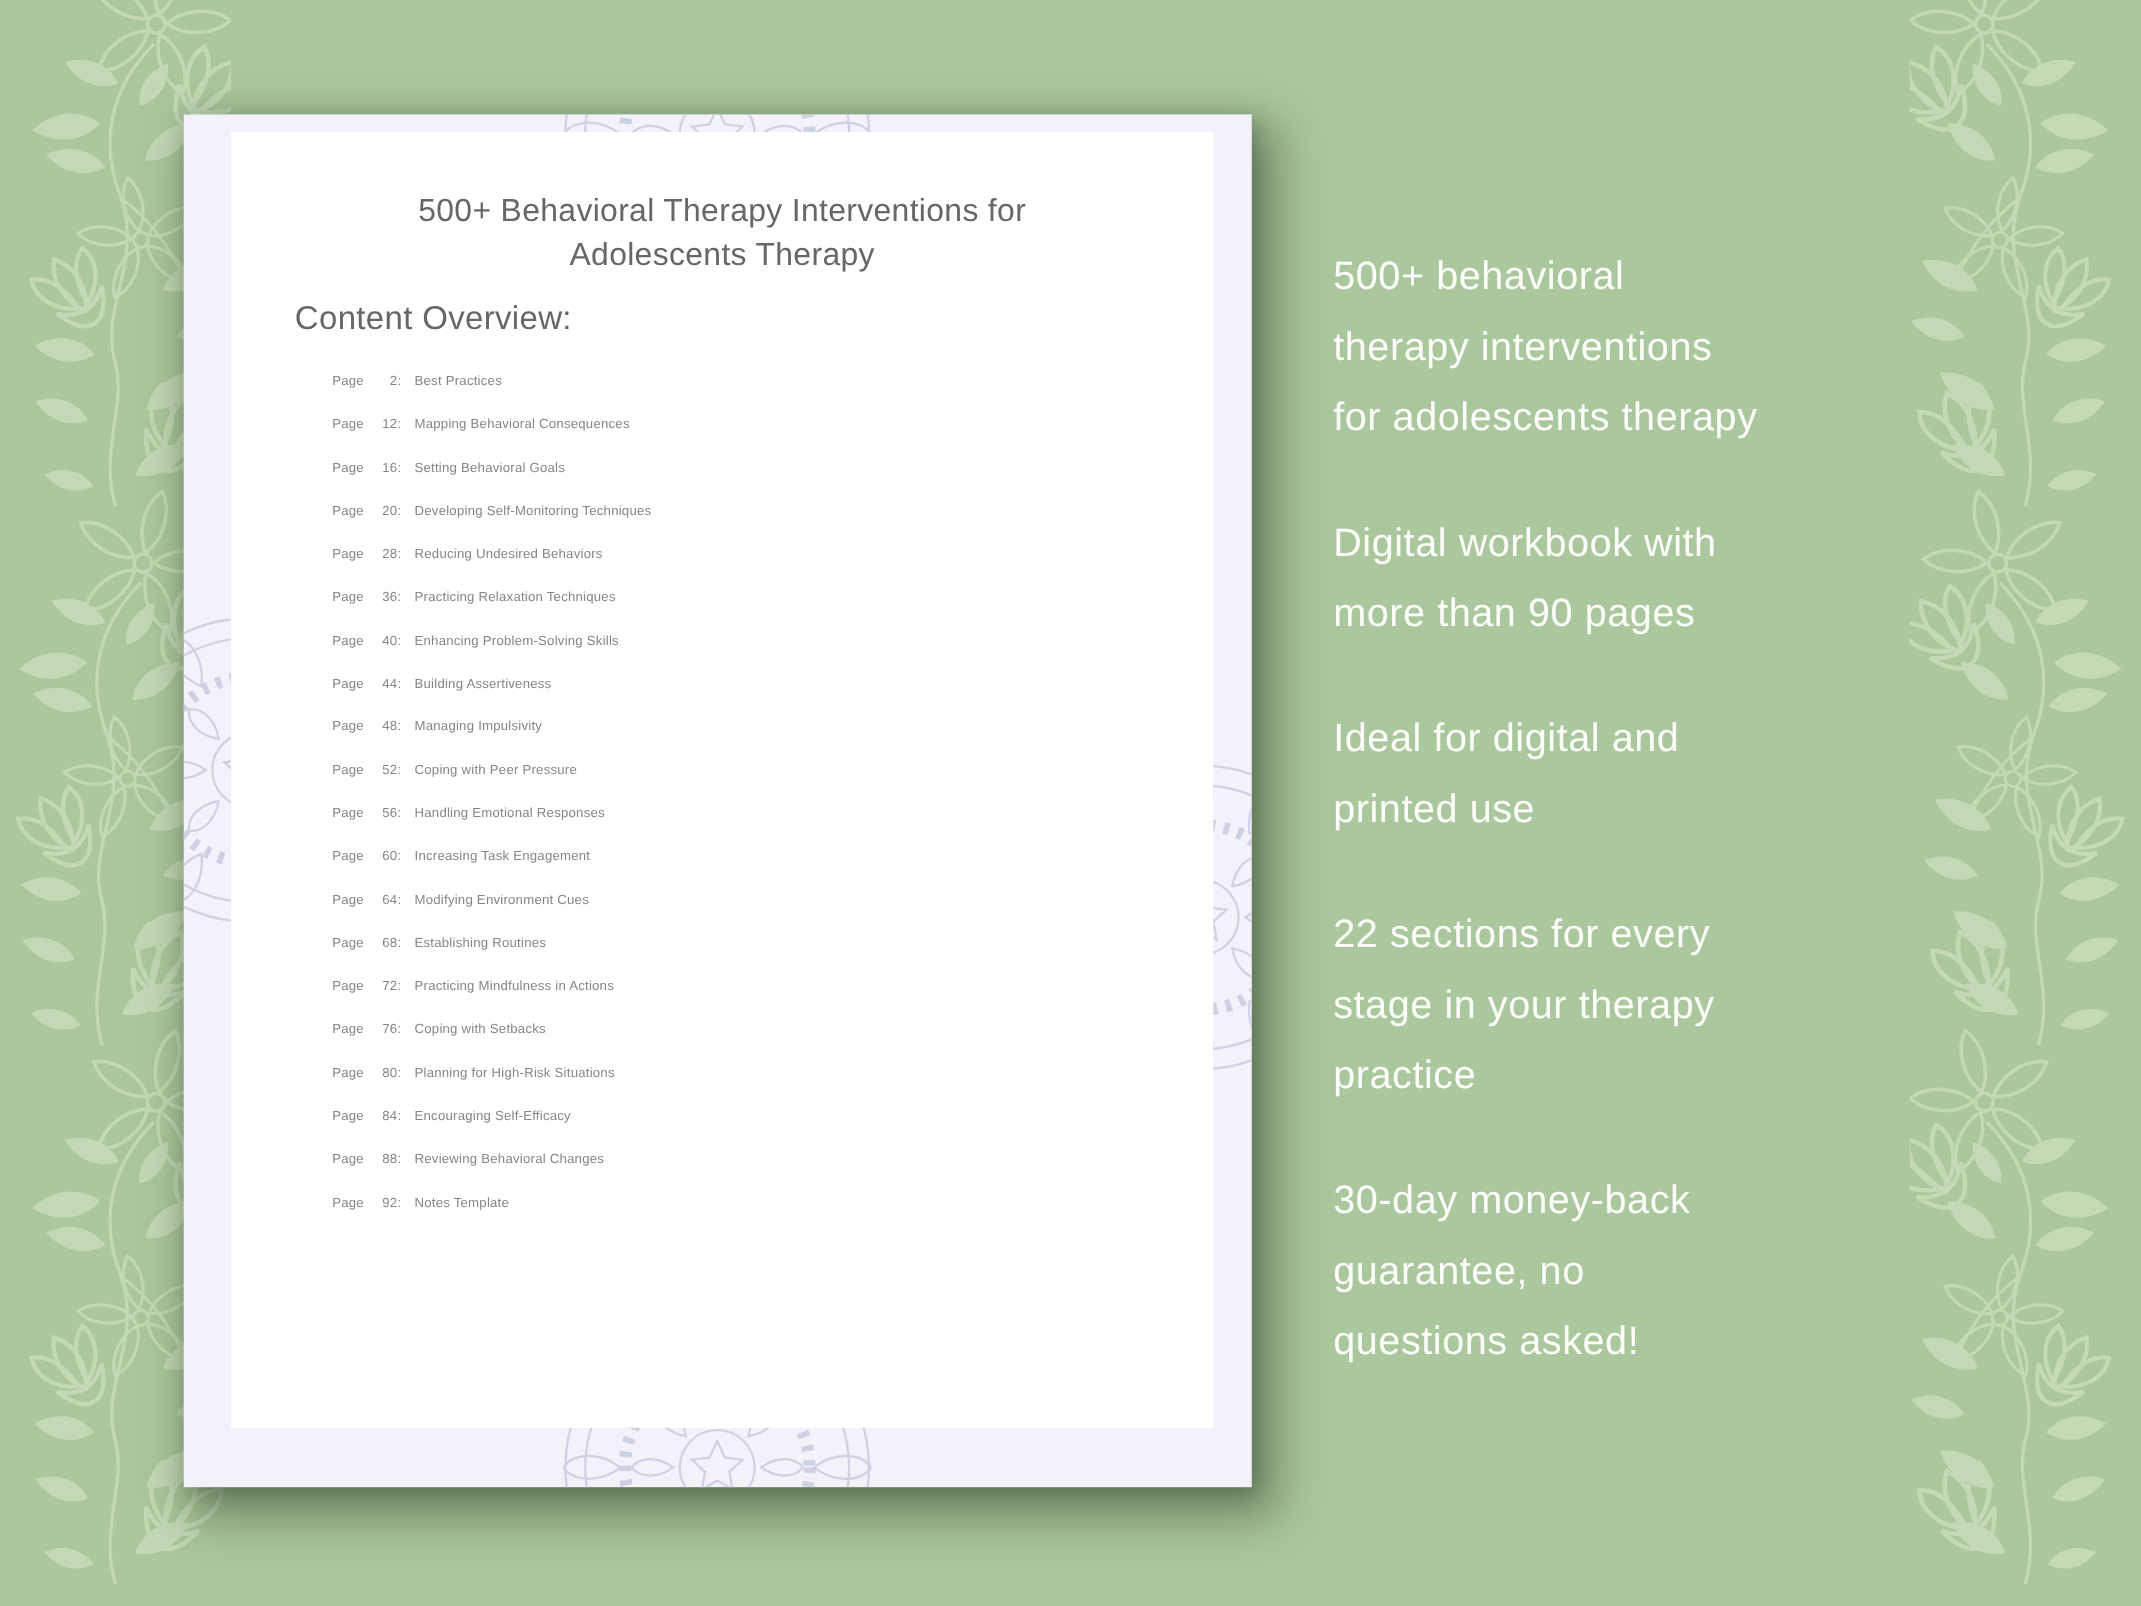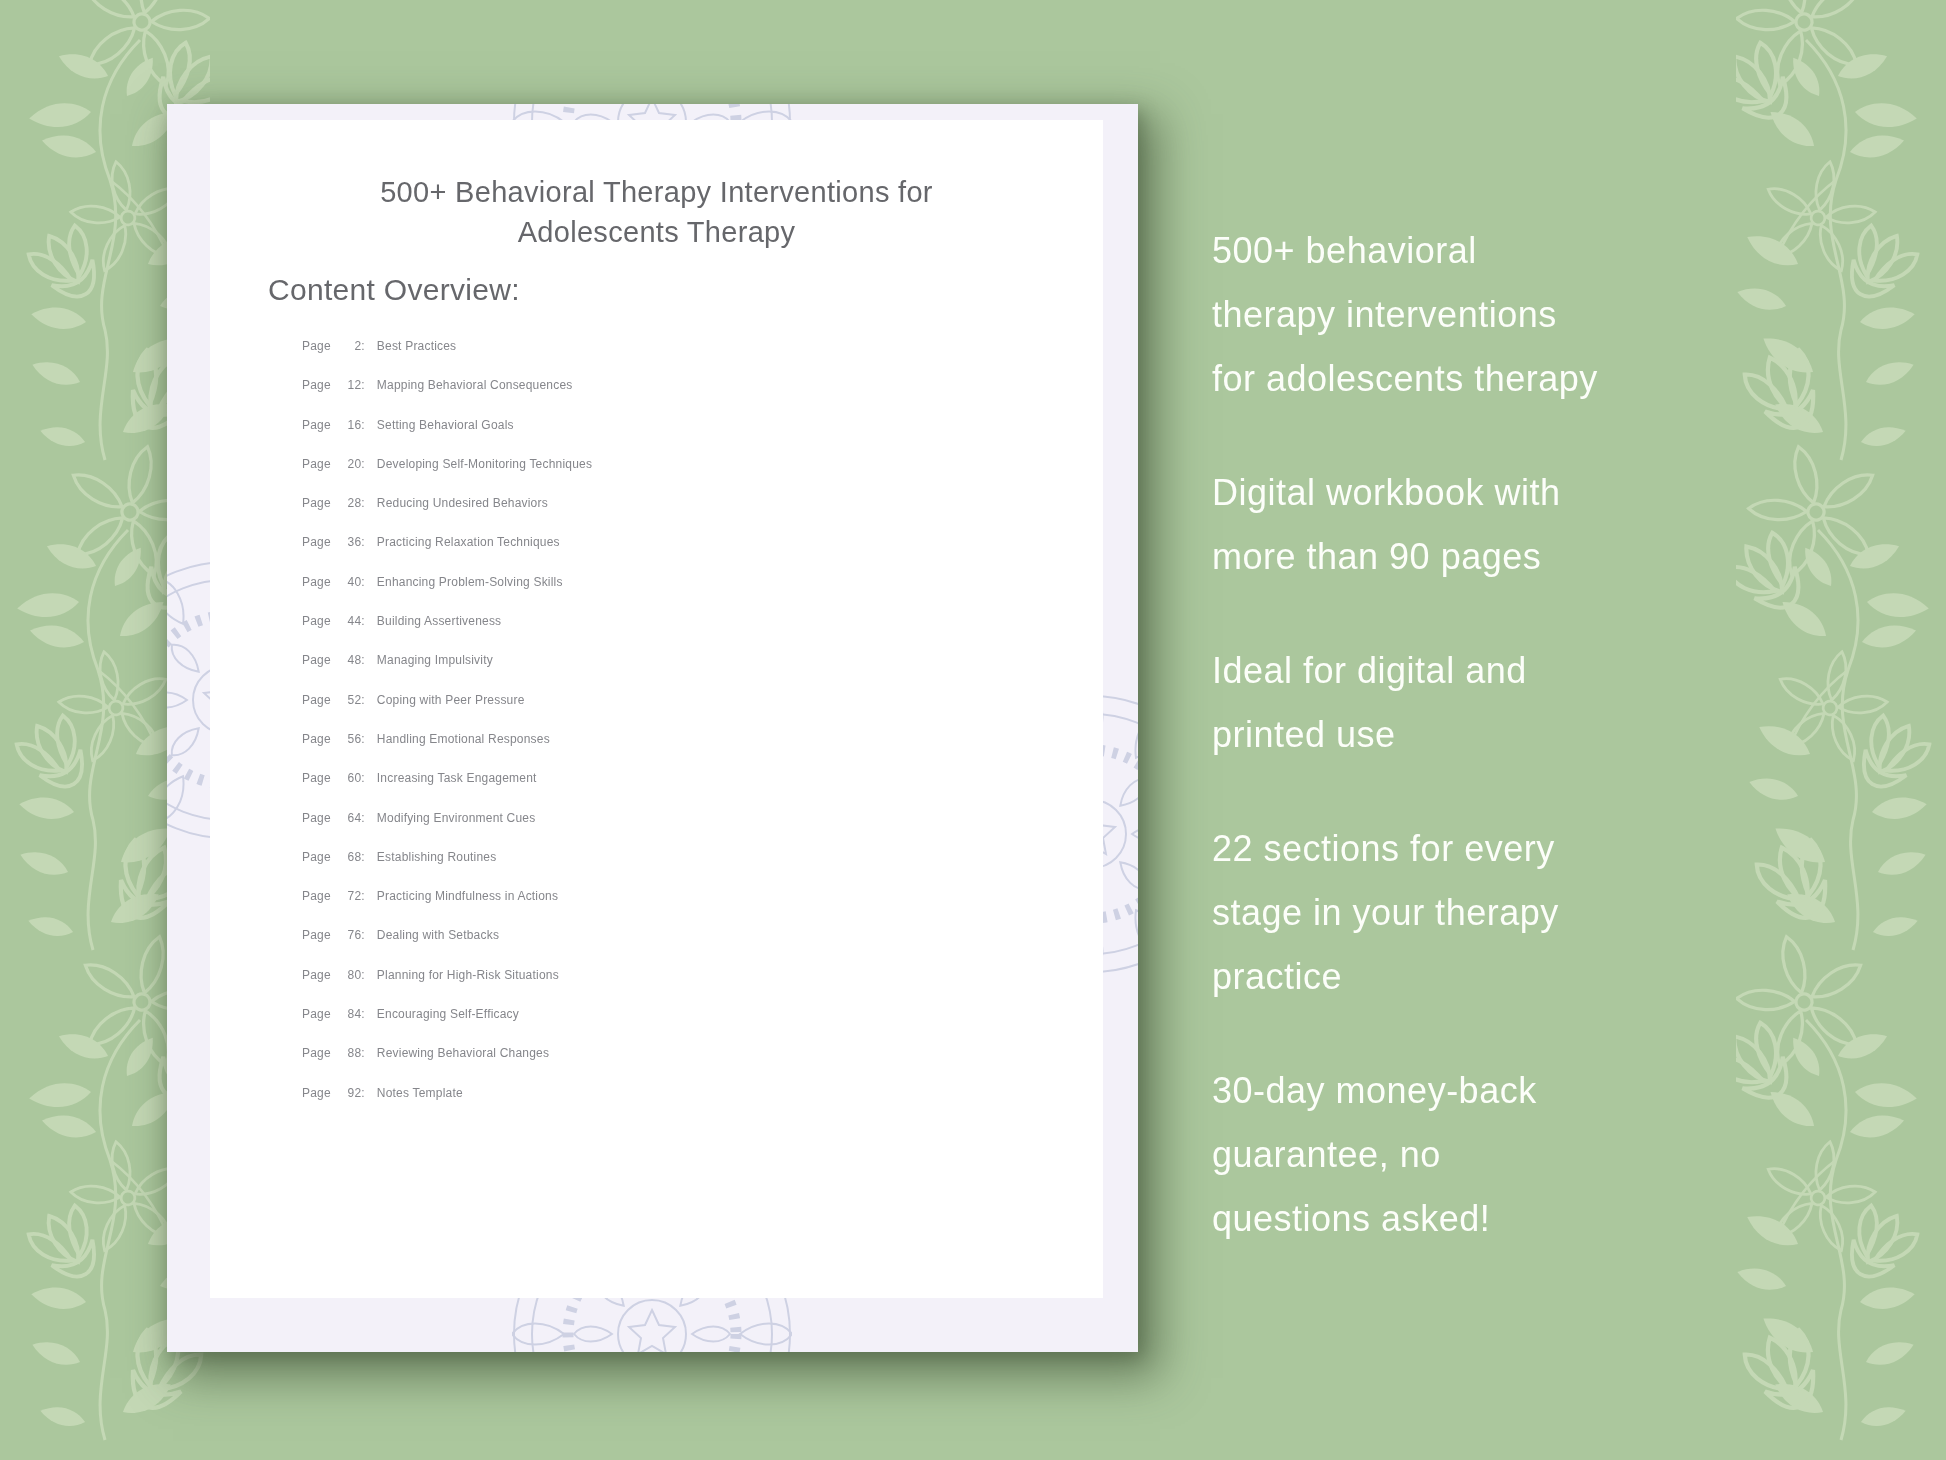--- a/index.html
+++ b/index.html
@@ -165,21 +165,21 @@
         <div class="toc-row"><span class="toc-label">Page </span><span class="toc-num">36:</span><span class="toc-title">Practicing Relaxation Techniques</span></div>
         <div class="toc-row"><span class="toc-label">Page </span><span class="toc-num">40:</span><span class="toc-title">Enhancing Problem-Solving Skills</span></div>
         <div class="toc-row"><span class="toc-label">Page </span><span class="toc-num">44:</span><span class="toc-title">Building Assertiveness</span></div>
         <div class="toc-row"><span class="toc-label">Page </span><span class="toc-num">48:</span><span class="toc-title">Managing Impulsivity</span></div>
         <div class="toc-row"><span class="toc-label">Page </span><span class="toc-num">52:</span><span class="toc-title">Coping with Peer Pressure</span></div>
         <div class="toc-row"><span class="toc-label">Page </span><span class="toc-num">56:</span><span class="toc-title">Handling Emotional Responses</span></div>
         <div class="toc-row"><span class="toc-label">Page </span><span class="toc-num">60:</span><span class="toc-title">Increasing Task Engagement</span></div>
         <div class="toc-row"><span class="toc-label">Page </span><span class="toc-num">64:</span><span class="toc-title">Modifying Environment Cues</span></div>
         <div class="toc-row"><span class="toc-label">Page </span><span class="toc-num">68:</span><span class="toc-title">Establishing Routines</span></div>
         <div class="toc-row"><span class="toc-label">Page </span><span class="toc-num">72:</span><span class="toc-title">Practicing Mindfulness in Actions</span></div>
-        <div class="toc-row"><span class="toc-label">Page </span><span class="toc-num">76:</span><span class="toc-title">Dealing with Setbacks</span></div>
+        <div class="toc-row"><span class="toc-label">Page </span><span class="toc-num">76:</span><span class="toc-title">Coping with Setbacks</span></div>
         <div class="toc-row"><span class="toc-label">Page </span><span class="toc-num">80:</span><span class="toc-title">Planning for High-Risk Situations</span></div>
         <div class="toc-row"><span class="toc-label">Page </span><span class="toc-num">84:</span><span class="toc-title">Encouraging Self-Efficacy</span></div>
         <div class="toc-row"><span class="toc-label">Page </span><span class="toc-num">88:</span><span class="toc-title">Reviewing Behavioral Changes</span></div>
         <div class="toc-row"><span class="toc-label">Page </span><span class="toc-num">92:</span><span class="toc-title">Notes Template</span></div>
       </div>
   </div>
 </div>
 
 <div class="marketing">
     <p>500+ behavioral

